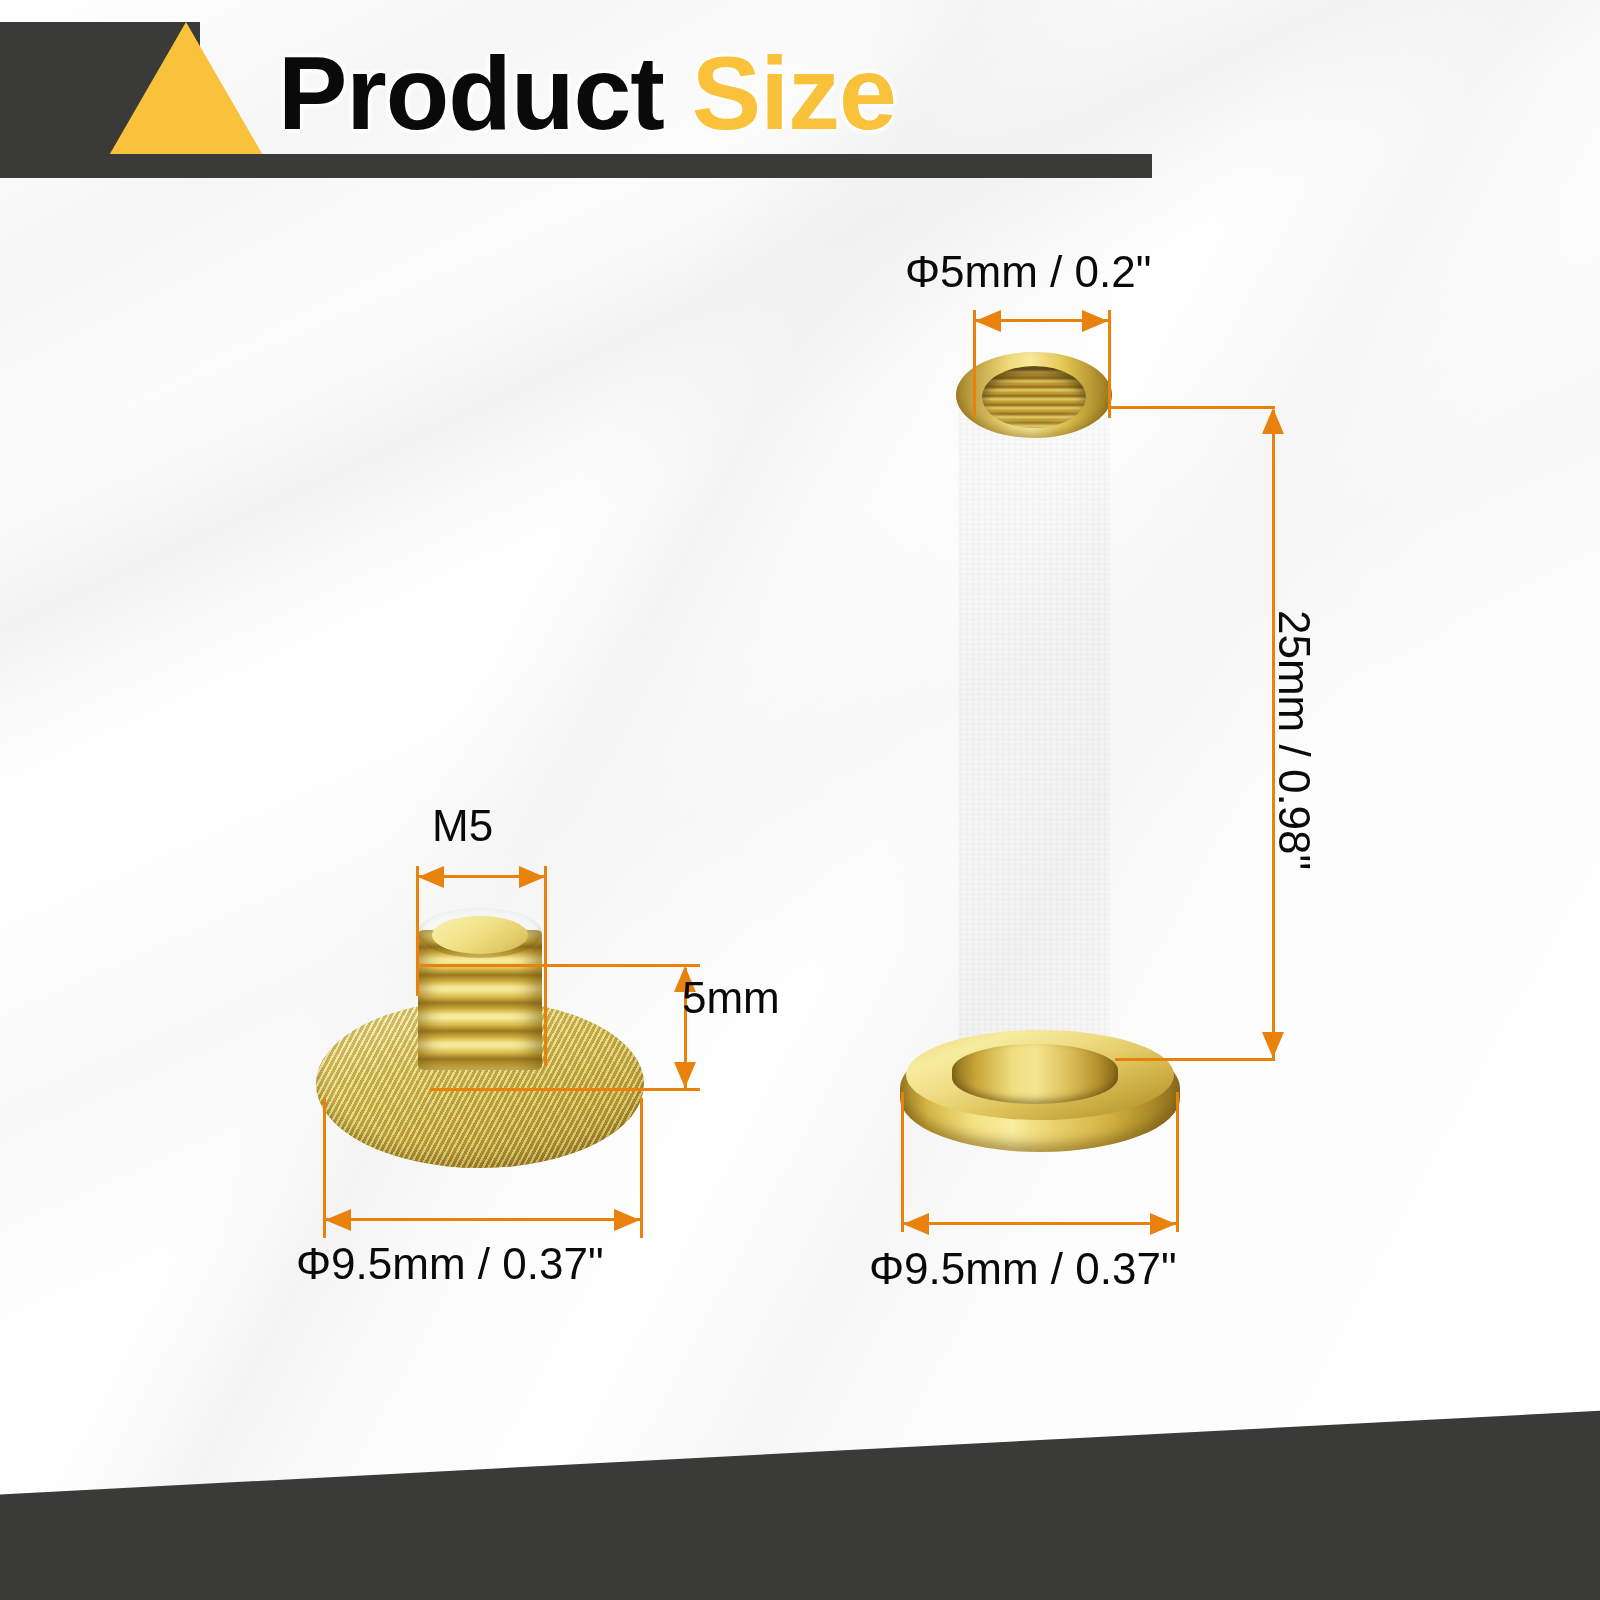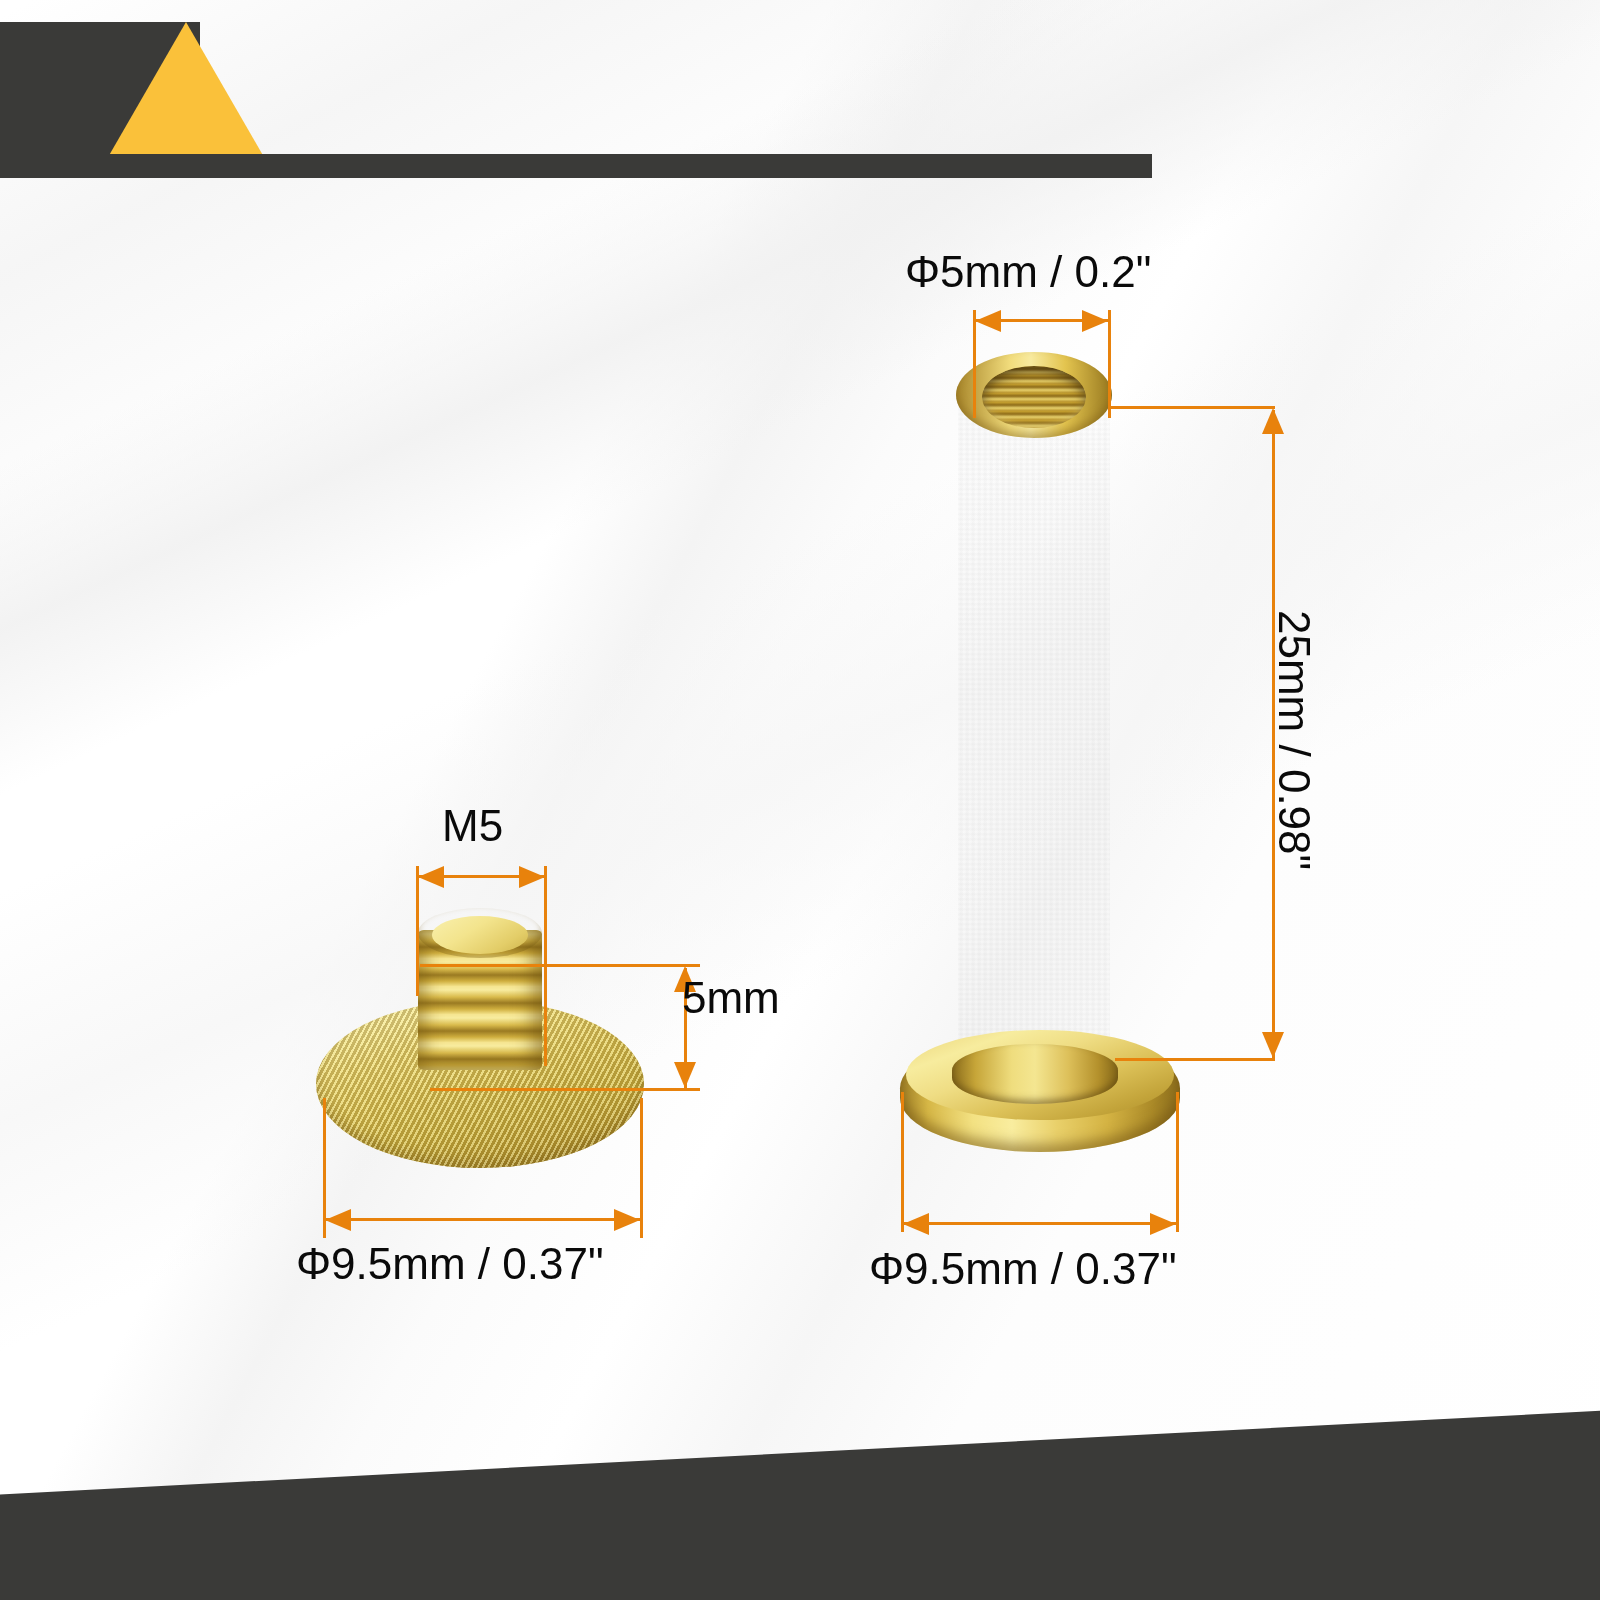--- a/index.html
+++ b/index.html
@@ -304,20 +304,23 @@
 
 <div id="stage">
 
   <div class="sweep sweep-a"></div>
   <div class="sweep sweep-b"></div>
   <div class="sweep sweep-c"></div>
 
   <div class="header-dark-block"></div>
   <div class="header-triangle"></div>
   <div class="header-rule"></div>
+  <div class="header-title">
+    <span class="title-black">Product</span><span class="title-black">&nbsp;</span><span class="title-gold">Size</span>
+  </div>
 
   <div class="part">
     <div class="barrel-shaft"></div>
     <div class="barrel-rim"></div>
     <div class="barrel-bore"></div>
     <div class="barrel-flange"></div>
     <div class="barrel-flange-top"></div>
     <div class="barrel-collar"></div>
   </div>
 
@@ -348,21 +351,21 @@
     <div class="screw-post"></div>
     <div class="screw-post-top"></div>
     <div class="screw-post-face"></div>
   </div>
 
   <div class="dim-ext dim-v" style="left:416px; top:866px; height:130px;"></div>
   <div class="dim-ext dim-v" style="left:544px; top:866px; height:200px;"></div>
   <div class="dim-line dim-h" style="left:418px; top:875px; width:128px;"></div>
   <div class="arrow arrow-left" style="left:418px; top:866px;"></div>
   <div class="arrow arrow-right" style="left:519px; top:866px;"></div>
-  <div class="dim-label" style="left:442px; top:800px;">M5</div>
+  <div class="dim-label" style="left:432px; top:800px;">M5</div>
 
   <div class="dim-ext dim-h" style="left:420px; top:964px; width:280px;"></div>
   <div class="dim-ext dim-h" style="left:430px; top:1088px; width:270px;"></div>
   <div class="dim-line dim-v" style="left:684px; top:968px; height:122px;"></div>
   <div class="arrow arrow-up" style="left:674px; top:966px;"></div>
   <div class="arrow arrow-down" style="left:674px; top:1062px;"></div>
   <div class="dim-label" style="left:682px; top:972px;">5mm</div>
 
   <div class="dim-ext dim-v" style="left:323px; top:1098px; height:140px;"></div>
   <div class="dim-ext dim-v" style="left:640px; top:1098px; height:140px;"></div>

